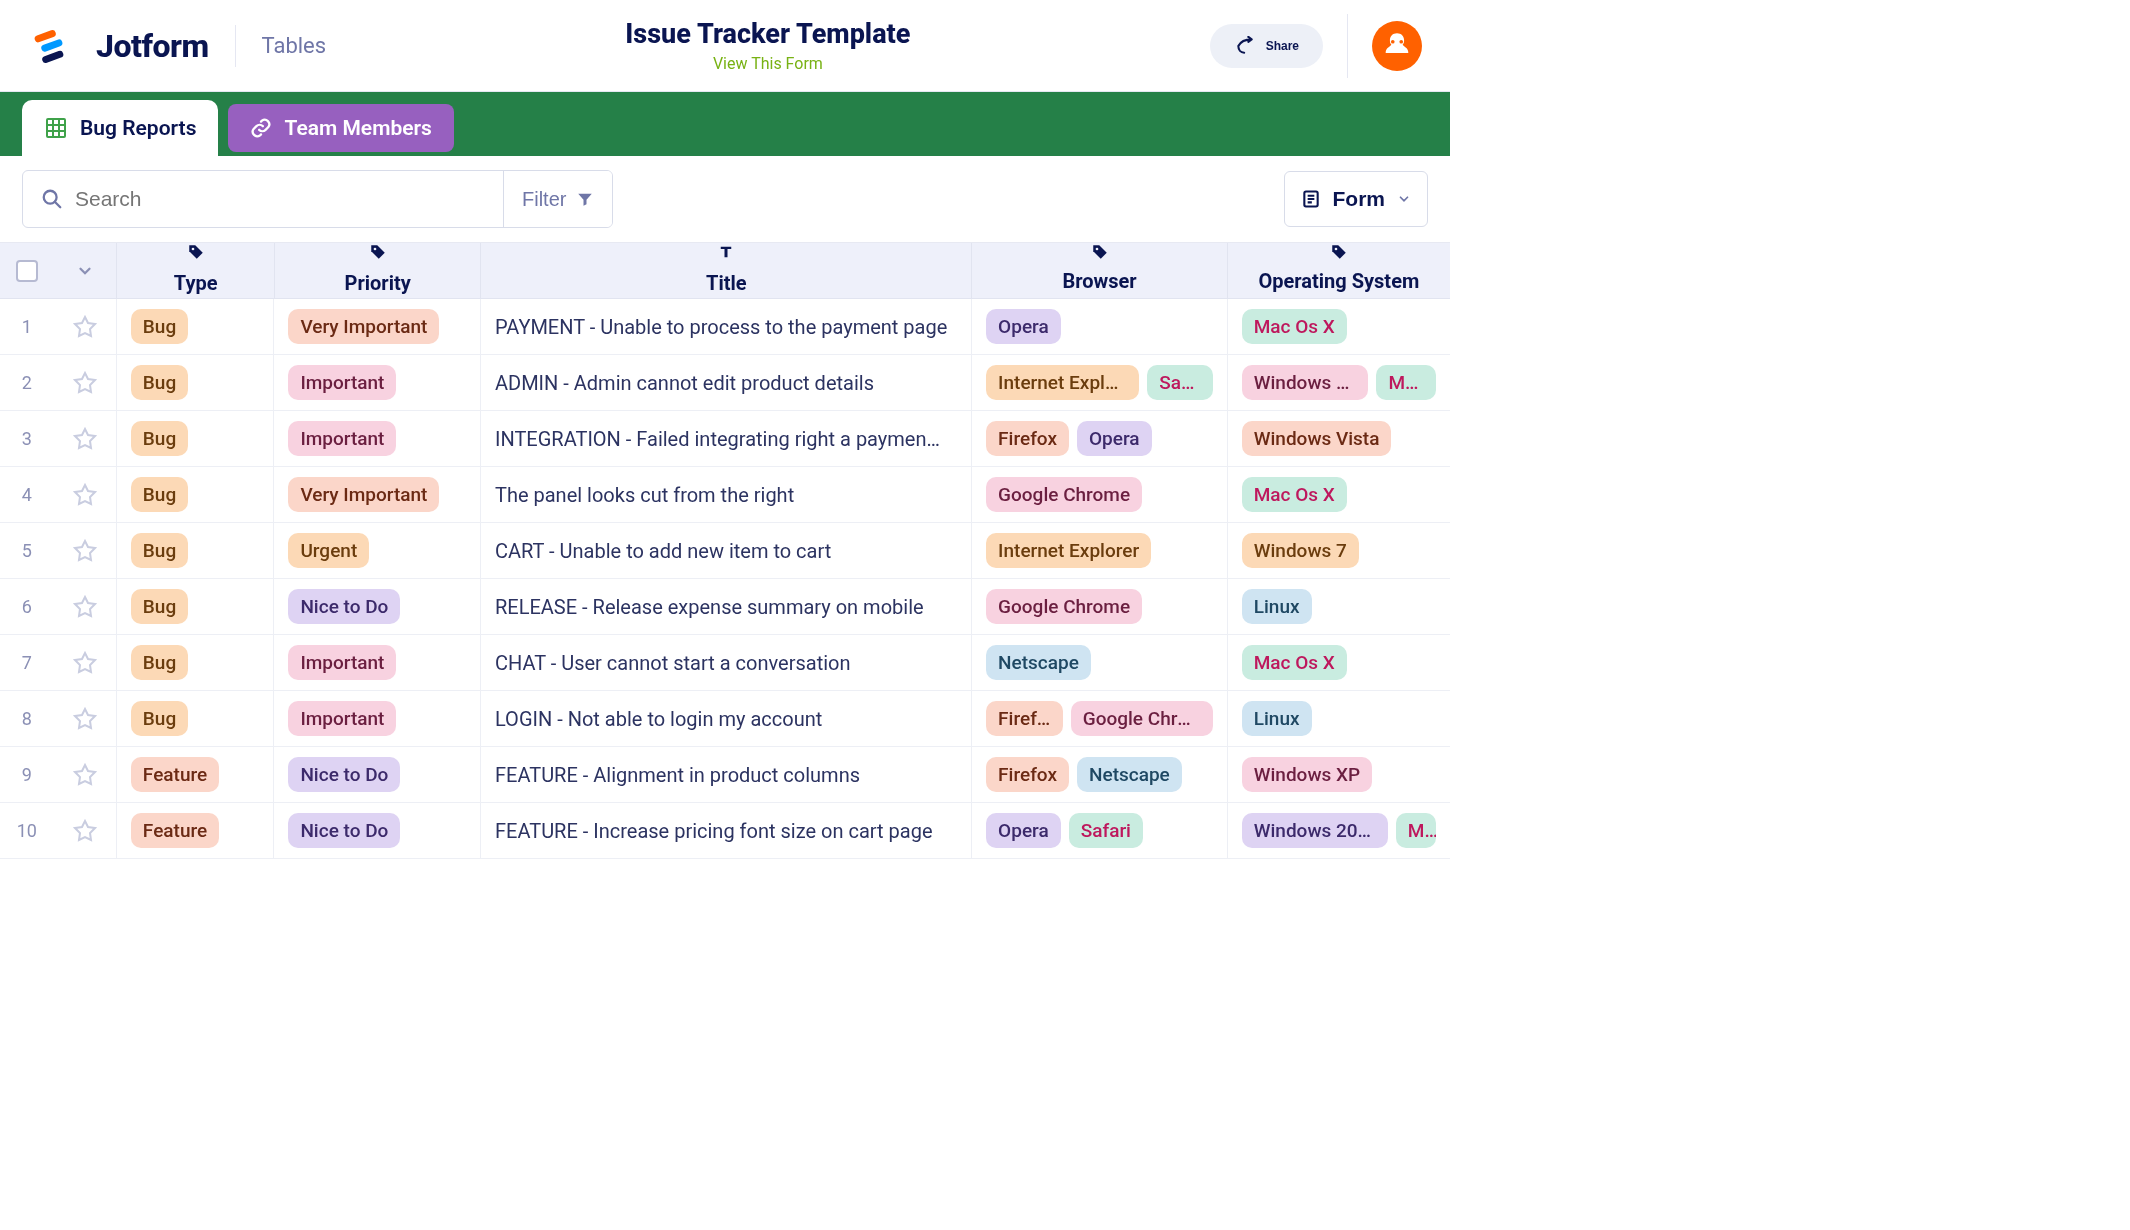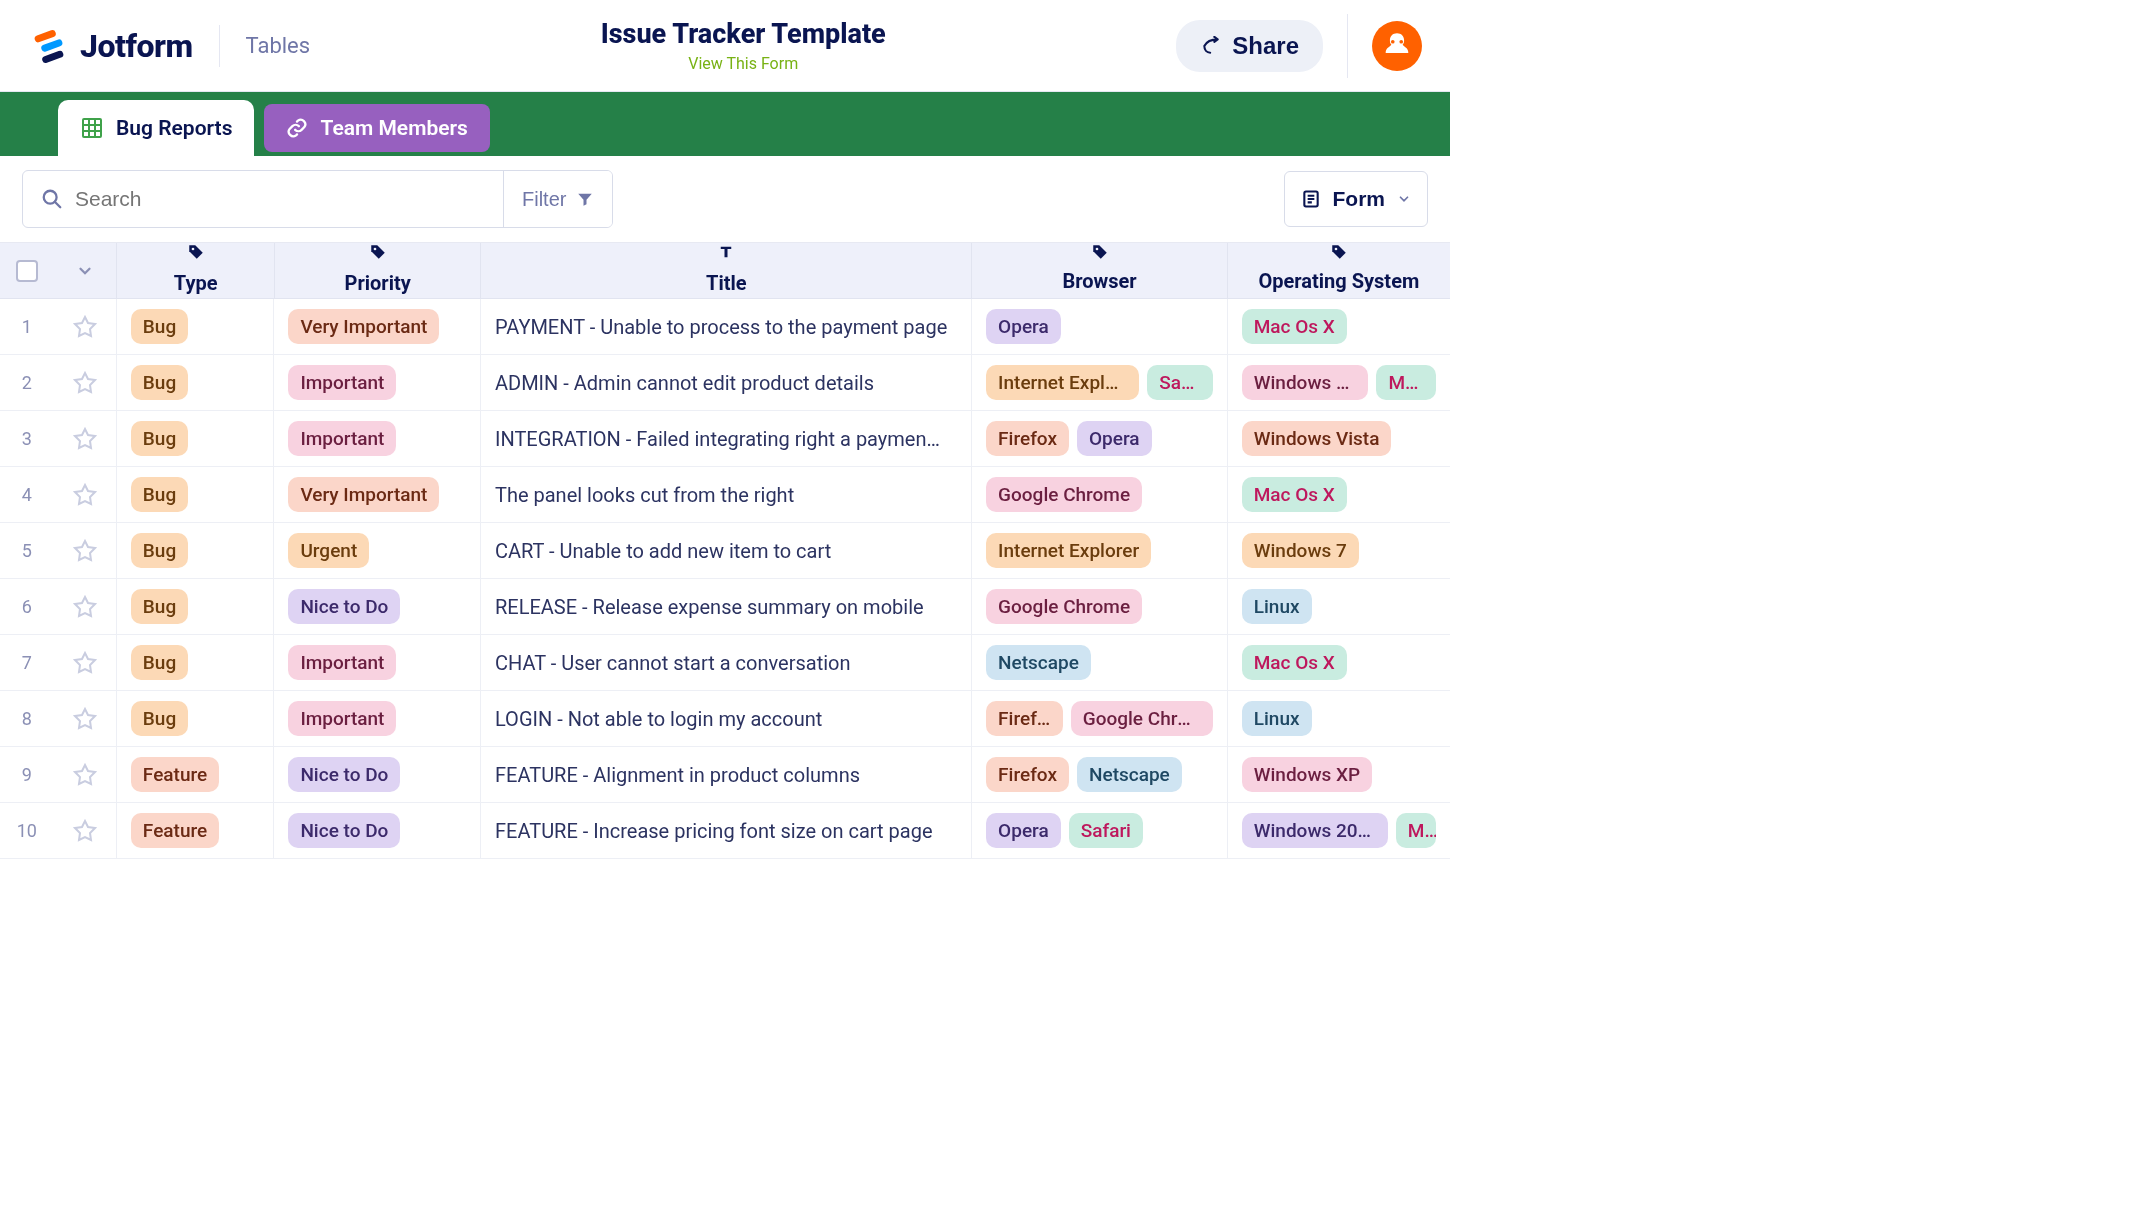--- a/index.html
+++ b/index.html
@@ -1,35 +1,35 @@
 <!DOCTYPE html>
 <html><head>
 <meta charset="utf-8">
 <style>
 * { margin: 0; padding: 0; box-sizing: border-box; }
 body { font-family: -apple-system, BlinkMacSystemFont, "Segoe UI", Roboto, Helvetica, Arial, sans-serif; background: #fff; color: #0a1551; width: 1450px; overflow: hidden; }
 
 
 .topbar { display: flex; align-items: center; height: 92px; padding: 0 28px 0 32px; border-bottom: 1px solid #e5e7f2; }
-.logo { display: flex; align-items: center; gap: 8px; }
+.logo { display: flex; align-items: center; gap: 24px; }
 .logo-mark { width: 40px; height: 40px; position: relative; }
 .logo-text { font-size: 32px; font-weight: 800; color: #0a1551; letter-spacing: -0.5px; }
 .vr { width: 1px; height: 42px; background: #e5e7f2; margin: 0 26px; }
 .tables-label { font-size: 22px; color: #6f76a7; }
 .top-center { flex: 1; text-align: center; }
 .page-title { font-size: 27px; font-weight: 800; color: #0a1551; margin-bottom: 4px; }
 .view-link { font-size: 16px; color: #78b214; text-decoration: none; }
 .top-right { display: flex; align-items: center; gap: 24px; }
-.share-btn { display: flex; align-items: center; gap: 10px; background: #edf0f7; border: none; border-radius: 24px; padding: 12px 24px; font-size: 24px; font-weight: 600; color: #0a1551; cursor: pointer; }
+.share-btn { display: flex; align-items: center; gap: 10px; background: #edf0f7; border: none; border-radius: 24px; padding: 12px 24px; font-size: 12px; font-weight: 600; color: #0a1551; cursor: pointer; }
 .vr2 { width: 1px; height: 64px; background: #e5e7f2; }
 .avatar { width: 50px; height: 50px; border-radius: 50%; background: #ff6100; display: flex; align-items: center; justify-content: center; }
 
 
 .tabstrip { background: #2e8b57; background: #258048; height: 64px; display: flex; align-items: flex-end; padding-left: 22px; }
-.tab { height: 56px; border-radius: 10px 10px 0 0; display: flex; align-items: center; gap: 12px; padding: 0 22px; font-size: 21px; font-weight: 600; cursor: pointer; margin-left: 36px; }
+.tab { height: 56px; border-radius: 10px 10px 0 0; display: flex; align-items: center; gap: 12px; padding: 0 22px; font-size: 21px; font-weight: 600; cursor: pointer; }
 .tab-active { background: #fff; color: #0a1551; }
 .tab-inactive { background: #9760bf; color: #fff; margin-left: 10px; border-radius: 8px; height: 48px; margin-bottom: 4px; }
 
 
 .toolbar { display: flex; align-items: center; gap: 0; padding: 14px 22px; }
 .search-wrap { display: flex; border: 1px solid #d8dce9; border-radius: 6px; overflow: hidden; }
 .search-box { display: flex; align-items: center; gap: 12px; padding: 0 18px; height: 56px; width: 480px; }
 .search-box input { border: none; outline: none; font-size: 21px; color: #4c1d95; width: 100%; background: transparent; }
 .filter-btn { display: flex; align-items: center; gap: 10px; height: 56px; padding: 0 18px; border-left: 1px solid #d8dce9; font-size: 20px; color: #6f76a7; background: #fff; border-top: none; border-right: none; border-bottom: none; cursor: pointer; }
 .spacer { flex: 1; }

